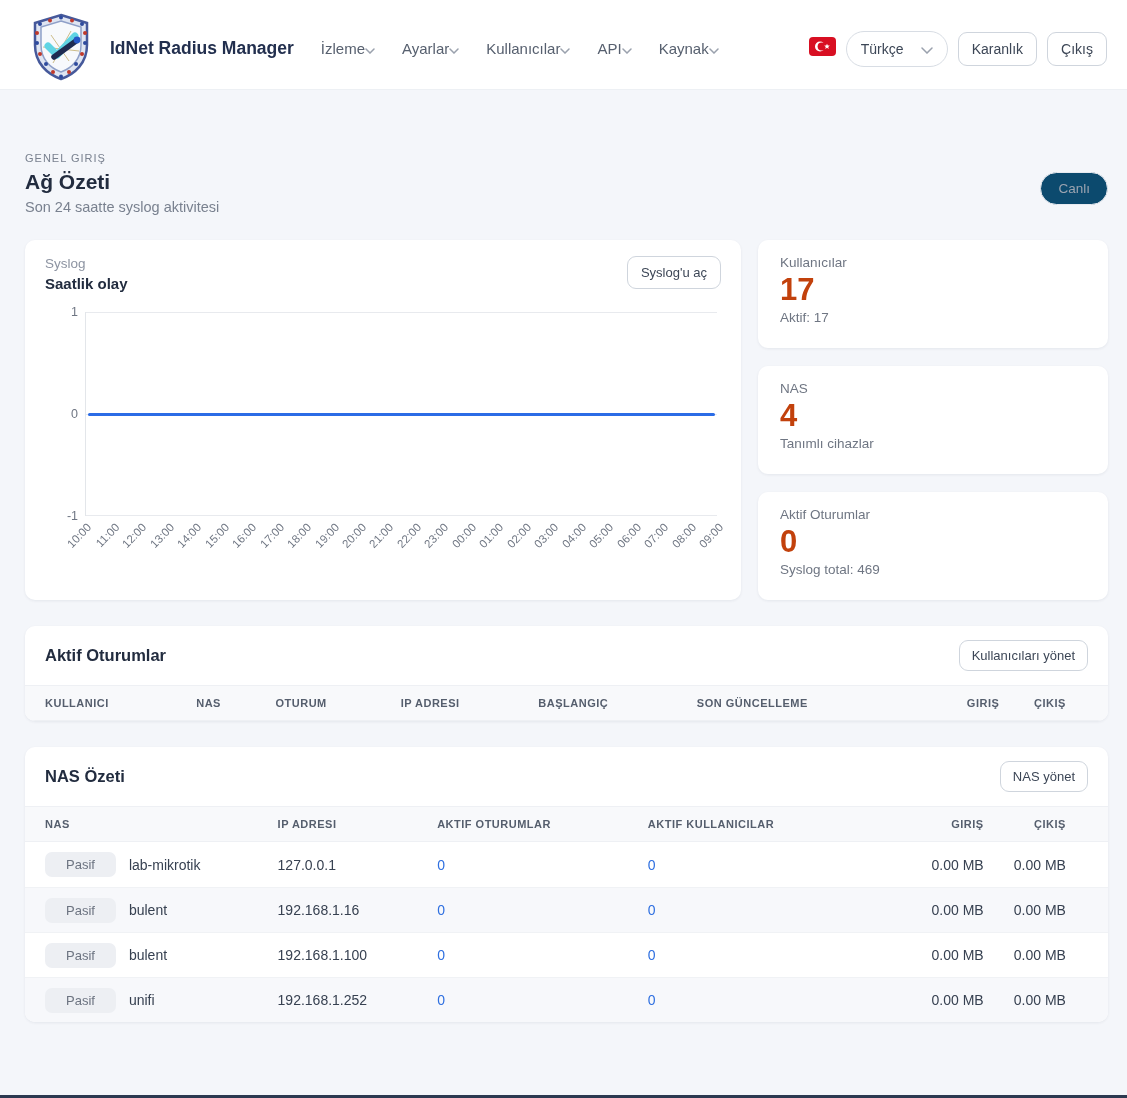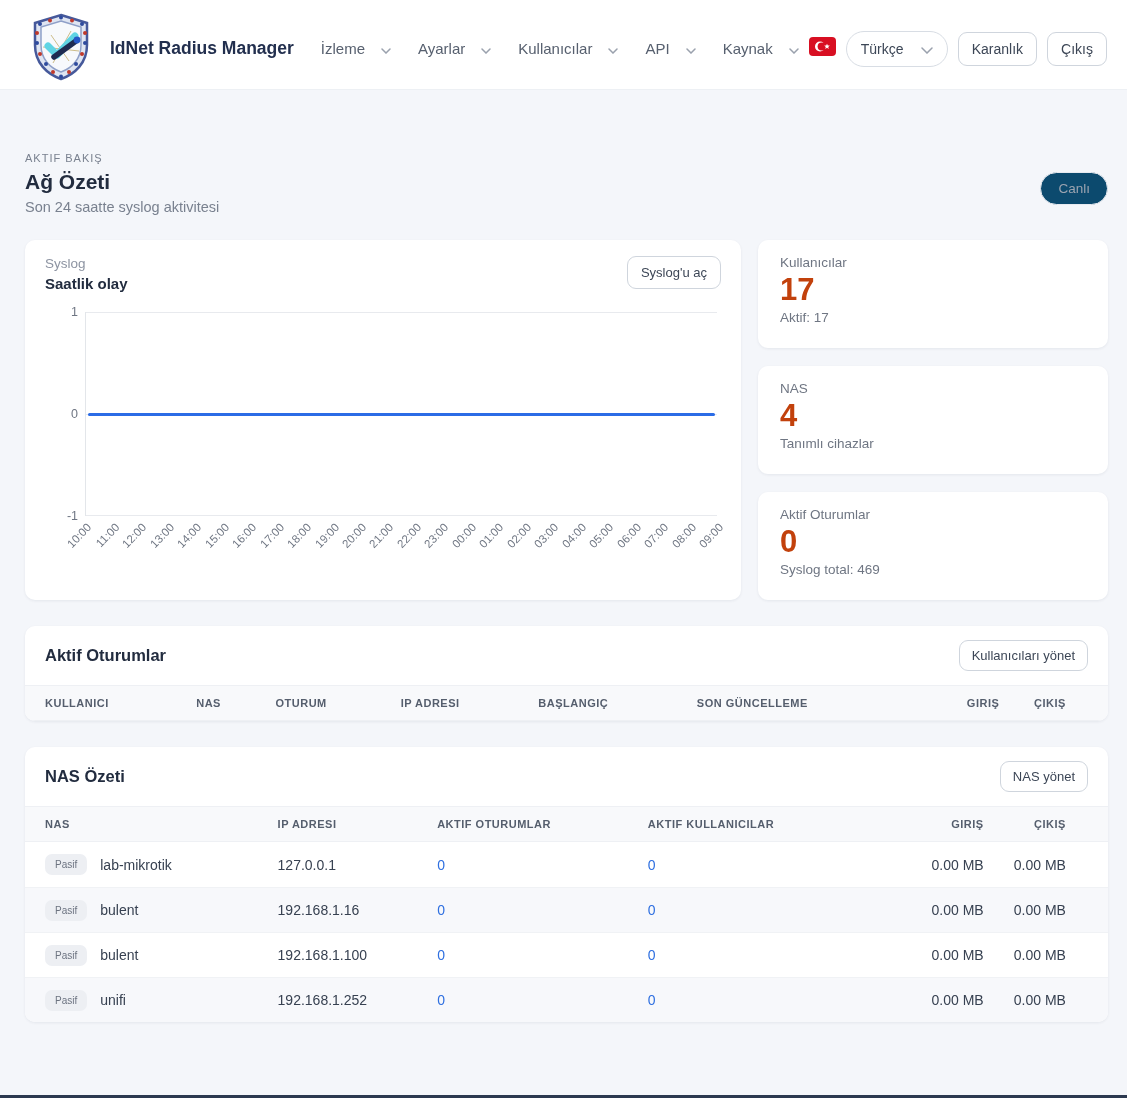--- a/index.html
+++ b/index.html
@@ -8,21 +8,21 @@
     width:1127px; height:1098px; position:relative; overflow:hidden;
     background:#f4f6fa; font-family:"Liberation Sans", sans-serif; color:#25304a;
   }
   
   .header {
     height:90px; background:#ffffff; border-bottom:1px solid #edf0f4;
     display:flex; align-items:center; padding:8px 20px 0 25px;
   }
   .brand { font-size:17.5px; font-weight:bold; color:#222f4e; margin-left:13px; }
   .nav { display:flex; gap:27px; margin-left:27px; }
-  .nav-item { font-size:15px; color:#57606f; display:flex; align-items:center; gap:16px; cursor:pointer; }
+  .nav-item { font-size:15px; color:#57606f; display:flex; align-items:center; gap:0; cursor:pointer; }
   .header-right { margin-left:auto; display:flex; align-items:center; gap:10px; }
   .lang-select {
     width:102px; height:36px; border:1px solid #d8dde4; border-radius:18px; background:#fff;
     display:flex; align-items:center; justify-content:space-between; padding:0 14px;
     font-size:14px; color:#3c4656; cursor:pointer;
   }
   .btn {
     border:1px solid #cfd5dd; border-radius:9px; background:#fff; padding:8px 13px;
     font-size:14px; color:#3c4656; font-family:"Liberation Sans", sans-serif; cursor:pointer;
   }
@@ -85,22 +85,22 @@
   .t-row { display:flex; align-items:center; padding:0 20px; height:45px; font-size:14px; color:#374151; }
   .t-row + .t-row { border-top:1px solid #f0f2f5; }
   .t-row.striped { background:#f7f8fb; }
   .empty-row { text-align:center; padding:17px 0 18px 0; font-size:14px; color:#57606f; }
   .sc1{width:14.5%} .sc2{width:7.6%} .sc3{width:12%} .sc4{width:13.2%}
   .sc5{width:15.2%} .sc6{width:18.5%}
   .sc7{width:10.5%; text-align:right} .sc8{width:8.5%; text-align:right; padding-right:22px}
   .nc1{width:22.3%; display:flex; align-items:center;} .nc2{width:15.3%} .nc3{width:20.2%} .nc4{width:22.2%}
   .nc5{width:10%; text-align:right} .nc6{width:10%; text-align:right; padding-right:22px}
   .pasif-badge {
-    display:inline-block; background:#edeff3; border-radius:7px; padding:5px 10px;
-    font-size:10px; color:#6c7380; margin-right:13px;
+    display:inline-block; background:#edeff3; border-radius:7px; padding:5px 21px;
+    font-size:13px; color:#6c7380; margin-right:13px;
   }
   .zero-link { color:#2e6fe0; cursor:pointer; }
   .footer-bar { position:absolute; bottom:0; left:0; right:0; height:3px; background:#2c3950; }
 </style>
 </head>
 <body>
 
 <div class="header">
   <span>
     <svg width="72" height="72" viewBox="0 0 72 72">
@@ -179,21 +179,21 @@
           </svg></span>
     </div>
     <button class="btn">Karanlık</button>
     <button class="btn">Çıkış</button>
   </div>
 </div>
 
 <div class="main">
 
   <div class="overview">
-    <div class="eyebrow">AKTIF BAKIŞ</div>
+    <div class="eyebrow">GENEL GIRIŞ</div>
     <div class="page-title">Ağ Özeti</div>
     <div class="subtitle">Son 24 saatte syslog aktivitesi</div>
     <div class="live-badge">Canlı</div>
   </div>
 
   <div class="grid">
 
     <div class="card chart-card">
       <div class="chart-head">
         <div>

